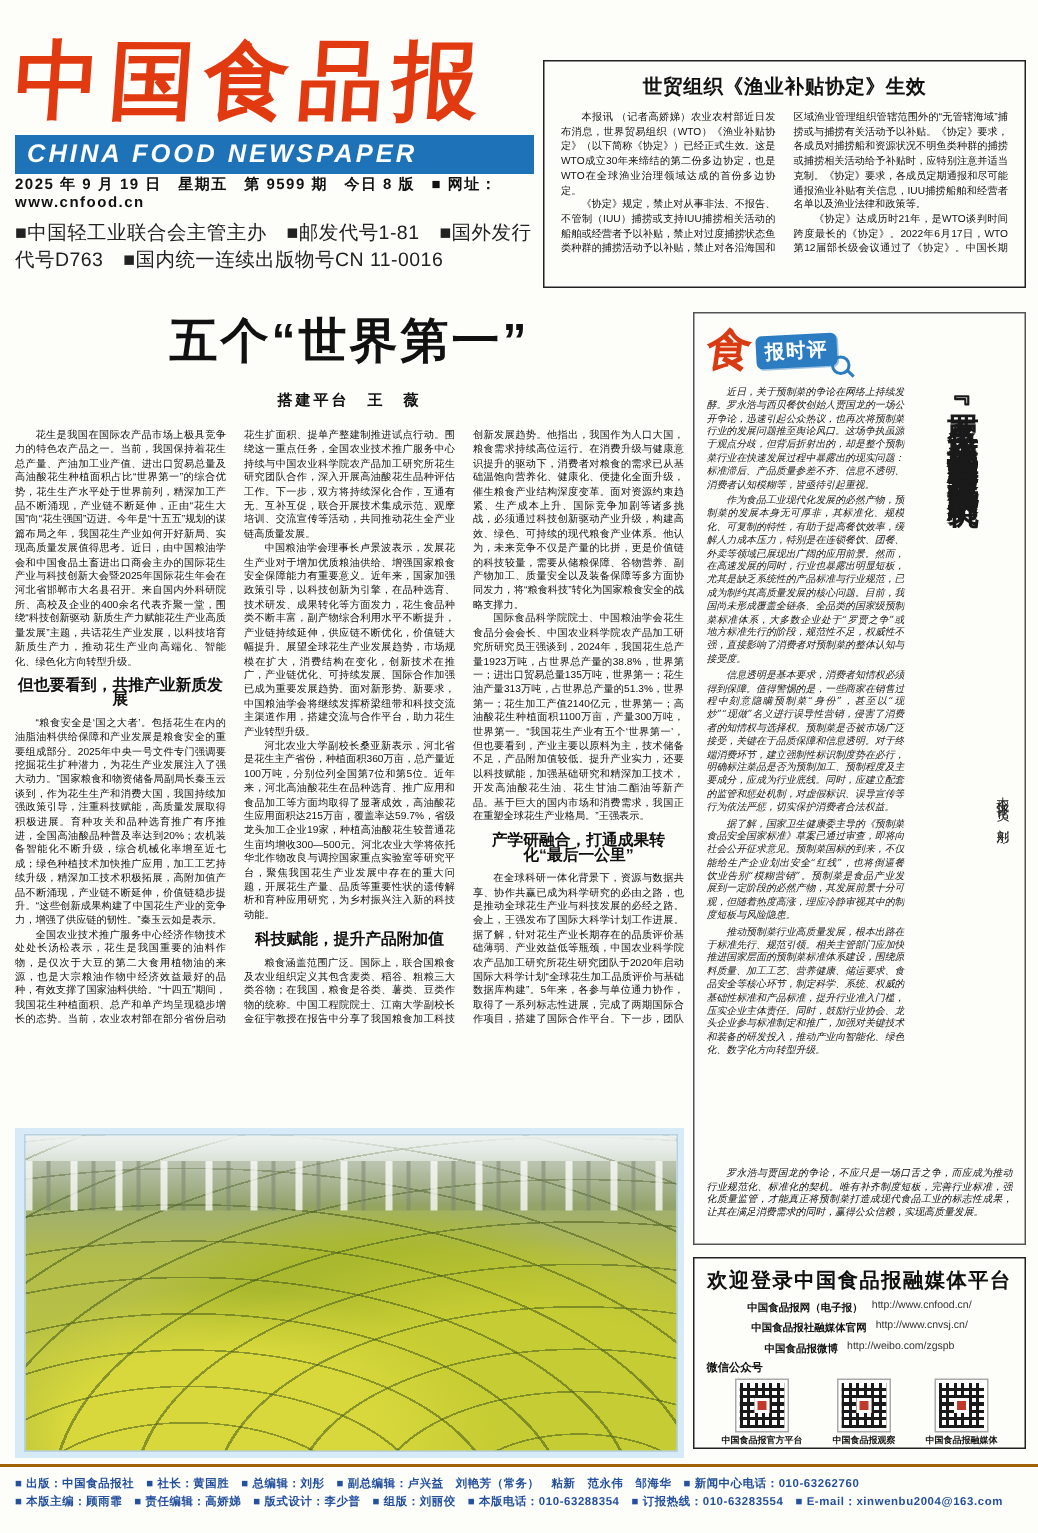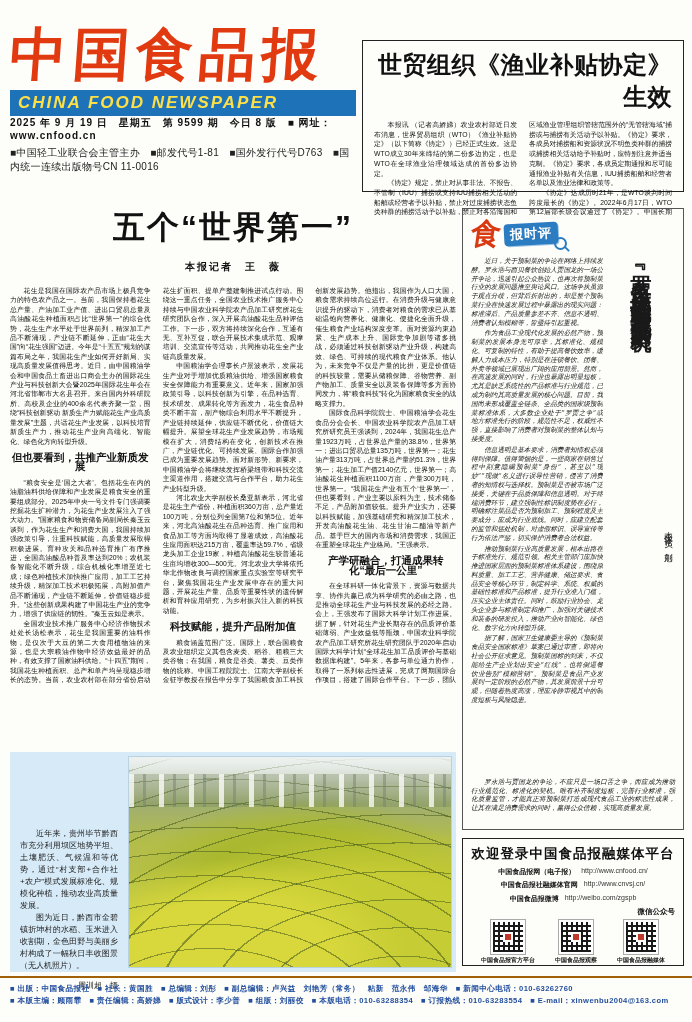--- a/index.html
+++ b/index.html
@@ -2,28 +2,28 @@
 <html><head>
 <meta charset="utf-8">
 <style>
   html,body{margin:0;padding:0;background:#e8e8e8;}
   .page{position:relative;width:692px;height:1022px;background:#fdfdfa;overflow:hidden;
         font-family:"Liberation Sans",sans-serif;color:#111;}
   
   .masthead{position:absolute;left:10px;top:24px;width:346px;}
   .mast-title{font-family:"DejaVu Serif",serif;font-weight:900;font-size:57px;line-height:60px;
               color:#e23a10;letter-spacing:6px;transform:skewX(-4deg);white-space:nowrap;}
-  .mast-en{margin-top:6px;background:#1e72b8;color:#fde047;font-weight:bold;font-style:italic;
+  .mast-en{margin-top:6px;background:#1e72b8;color:#ffffff;font-weight:bold;font-style:italic;
            font-size:17px;letter-spacing:2px;padding:3px 0 3px 8px;}
   .mast-date{margin-top:0;font-size:10px;font-weight:bold;letter-spacing:1px;color:#111;}
-  .mast-pub{margin-top:5px;font-size:10px;color:#222;letter-spacing:.3px;}
+  .mast-pub{margin-top:5px;font-size:13px;color:#222;letter-spacing:.3px;}
   
   .top-box{position:absolute;left:362px;top:40px;width:322px;height:152px;border:1.5px solid #222;
            box-sizing:border-box;padding:8px 11px 6px;}
-  .top-box-title{text-align:right;font-size:24px;font-weight:900;letter-spacing:.5px;}
+  .top-box-title{text-align:center;font-size:13px;font-weight:900;letter-spacing:.5px;}
   .top-box-body{margin-top:7px;height:100px;column-count:2;column-gap:12px;font-size:6.8px;
                 line-height:9.7px;text-align:justify;overflow:hidden;}
   .top-box-body p{margin:0;text-indent:2em;}
   
   .main-left{position:absolute;left:10px;top:206px;width:446px;}
   .headline1{text-align:center;font-size:32px;font-weight:900;letter-spacing:2px;}
   .headline2{text-align:center;font-size:36px;font-weight:900;letter-spacing:1px;margin-top:6px;}
   .byline{text-align:center;font-size:10px;font-weight:bold;margin-top:10px;letter-spacing:2px;}
   .art-cols{margin-top:12px;height:408px;column-count:3;column-gap:12px;font-size:6.8px;
             line-height:9.4px;text-align:justify;overflow:hidden;}
@@ -76,21 +76,21 @@
   .comm-closing{position:absolute;left:0;bottom:0;width:100%;font-family:"DejaVu Serif",serif;
                 font-style:italic;font-size:6.6px;line-height:8.8px;text-align:justify;}
   .comm-closing p{margin:0;text-indent:2em;}
   
   .media-box{position:absolute;left:462px;top:838px;width:222px;height:128px;border:1.5px solid #222;
              box-sizing:border-box;padding:6px 8px 4px;}
   .media-title{text-align:center;font-size:13.5px;font-weight:900;letter-spacing:1px;}
   .media-row{display:flex;justify-content:center;gap:6px;margin-top:3.5px;font-size:7px;}
   .media-label{font-weight:bold;}
   .media-url{color:#333;}
-  .wechat-label{text-align:right;font-size:7.5px;font-weight:bold;margin-top:3px;}
+  .wechat-label{text-align:left;font-size:7.5px;font-weight:bold;margin-top:3px;}
   .qr-row{display:flex;justify-content:space-around;margin-top:3px;}
   .qr-item{text-align:center;}
   .qr{width:30px;height:30px;margin:0 auto;position:relative;border:2px solid #fff;outline:1px solid #aaa;
       background:
         repeating-linear-gradient(0deg,#1a1a1a 0 2px,rgba(0,0,0,0) 2px 5px),
         repeating-linear-gradient(90deg,#1a1a1a 0 2px,rgba(0,0,0,0) 2px 5px),#fff;}
   .qr::after{content:"";position:absolute;inset:10px;background:#c0392b;border:2px solid #fff;}
   .qr-label{font-size:6px;font-weight:bold;margin-top:2px;}
   
   .footer{position:absolute;left:0;bottom:0;width:692px;height:46px;border-top:2px solid #a16207;
@@ -114,62 +114,57 @@
     <div class="top-box-title">世贸组织《渔业补贴协定》生效</div>
     <div class="top-box-body">
       <p>本报讯 （记者高娇娣）农业农村部近日发布消息，世界贸易组织（WTO）《渔业补贴协定》（以下简称《协定》）已经正式生效。这是WTO成立30年来缔结的第二份多边协定，也是WTO在全球渔业治理领域达成的首份多边协定。</p>
       <p>《协定》规定，禁止对从事非法、不报告、不管制（IUU）捕捞或支持IUU捕捞相关活动的船舶或经营者予以补贴，禁止对过度捕捞状态鱼类种群的捕捞活动予以补贴，禁止对各沿海国和区域渔业管理组织管辖范围外的“无管辖海域”捕捞或与捕捞有关活动予以补贴。《协定》要求，各成员对捕捞船和资源状况不明鱼类种群的捕捞或捕捞相关活动给予补贴时，应特别注意并适当克制。《协定》要求，各成员定期通报和尽可能通报渔业补贴有关信息，IUU捕捞船舶和经营者名单以及渔业法律和政策等。</p>
       <p>《协定》达成历时21年，是WTO谈判时间跨度最长的《协定》。2022年6月17日，WTO第12届部长级会议通过了《协定》。中国长期参与《协定》谈判，致力于推动形成公正、合理和平衡的渔业补贴规则。2025年6月27日，我国向WTO递交了对《协定》议定书的接受书。《协定》生效实施体现了中国作为渔业大国、重视渔业资源的养护和可持续利用、严厉打击非法捕捞的坚定决心。</p>
     </div>
   </div>
 
   <div class="main-left">
     <div class="headline1">五个“世界第一”</div>
-    <div class="byline">本报记者　王　薇</div>
+    <div class="byline">搭建平台　王　薇</div>
     <div class="art-cols">
       <p class="art-p">花生是我国在国际农产品市场上极具竞争力的特色农产品之一。当前，我国保持着花生总产量、产油加工业产值、进出口贸易总量及高油酸花生种植面积占比“世界第一”的综合优势，花生生产水平处于世界前列，精深加工产品不断涌现，产业链不断延伸，正由“花生大国”向“花生强国”迈进。今年是“十五五”规划的谋篇布局之年，我国花生产业如何开好新局、实现高质量发展值得思考。近日，由中国粮油学会和中国食品土畜进出口商会主办的国际花生产业与科技创新大会暨2025年国际花生年会在河北省邯郸市大名县召开。来自国内外科研院所、高校及企业的400余名代表齐聚一堂，围绕“科技创新驱动 新质生产力赋能花生产业高质量发展”主题，共话花生产业发展，以科技培育新质生产力，推动花生产业向高端化、智能化、绿色化方向转型升级。</p>
       <h3 class="art-h">但也要看到，共推产业新质发展</h3>
       <p class="art-p">“粮食安全是‘国之大者’。包括花生在内的油脂油料供给保障和产业发展是粮食安全的重要组成部分。2025年中央一号文件专门强调要挖掘花生扩种潜力，为花生产业发展注入了强大动力。”国家粮食和物资储备局副局长秦玉云谈到，作为花生生产和消费大国，我国持续加强政策引导，注重科技赋能，高质量发展取得积极进展。育种攻关和品种选育推广有序推进，全国高油酸品种普及率达到20%；农机装备智能化不断升级，综合机械化率增至近七成；绿色种植技术加快推广应用，加工工艺持续升级，精深加工技术积极拓展，高附加值产品不断涌现，产业链不断延伸，价值链稳步提升。“这些创新成果构建了中国花生产业的竞争力，增强了供应链的韧性。”秦玉云如是表示。</p>
       <p class="art-p">全国农业技术推广服务中心经济作物技术处处长汤松表示，花生是我国重要的油料作物，是仅次于大豆的第二大食用植物油的来源，也是大宗粮油作物中经济效益最好的品种，有效支撑了国家油料供给。“十四五”期间，我国花生种植面积、总产和单产均呈现稳步增长的态势。当前，农业农村部在部分省份启动花生扩面积、提单产整建制推进试点行动。围绕这一重点任务，全国农业技术推广服务中心持续与中国农业科学院农产品加工研究所花生研究团队合作，深入开展高油酸花生品种评估工作。下一步，双方将持续深化合作，互通有无、互补互促，联合开展技术集成示范、观摩培训、交流宣传等活动，共同推动花生全产业链高质量发展。</p>
       <p class="art-p">中国粮油学会理事长卢景波表示，发展花生产业对于增加优质粮油供给、增强国家粮食安全保障能力有重要意义。近年来，国家加强政策引导，以科技创新为引擎，在品种选育、技术研发、成果转化等方面发力，花生食品种类不断丰富，副产物综合利用水平不断提升，产业链持续延伸，供应链不断优化，价值链大幅提升。展望全球花生产业发展趋势，市场规模在扩大，消费结构在变化，创新技术在推广，产业链优化、可持续发展、国际合作加强已成为重要发展趋势。面对新形势、新要求，中国粮油学会将继续发挥桥梁纽带和科技交流主渠道作用，搭建交流与合作平台，助力花生产业转型升级。</p>
       <p class="art-p">河北农业大学副校长桑亚新表示，河北省是花生主产省份，种植面积360万亩，总产量近100万吨，分别位列全国第7位和第5位。近年来，河北高油酸花生在品种选育、推广应用和食品加工等方面均取得了显著成效，高油酸花生应用面积达215万亩，覆盖率达59.7%，省级龙头加工企业19家，种植高油酸花生较普通花生亩均增收300—500元。河北农业大学将依托华北作物改良与调控国家重点实验室等研究平台，聚焦我国花生产业发展中存在的重大问题，开展花生产量、品质等重要性状的遗传解析和育种应用研究，为乡村振兴注入新的科技动能。</p>
       <h3 class="art-h">科技赋能，提升产品附加值</h3>
       <p class="art-p">粮食涵盖范围广泛。国际上，联合国粮食及农业组织定义其包含麦类、稻谷、粗粮三大类谷物；在我国，粮食是谷类、薯类、豆类作物的统称。中国工程院院士、江南大学副校长金征宇教授在报告中分享了我国粮食加工科技创新发展趋势。他指出，我国作为人口大国，粮食需求持续高位运行。在消费升级与健康意识提升的驱动下，消费者对粮食的需求已从基础温饱向营养化、健康化、便捷化全面升级，催生粮食产业结构深度变革。面对资源约束趋紧、生产成本上升、国际竞争加剧等诸多挑战，必须通过科技创新驱动产业升级，构建高效、绿色、可持续的现代粮食产业体系。他认为，未来竞争不仅是产量的比拼，更是价值链的科技较量，需要从储粮保障、谷物营养、副产物加工、质量安全以及装备保障等多方面协同发力，将“粮食科技”转化为国家粮食安全的战略支撑力。</p>
       <p class="art-p">国际食品科学院院士、中国粮油学会花生食品分会会长、中国农业科学院农产品加工研究所研究员王强谈到，2024年，我国花生总产量1923万吨，占世界总产量的38.8%，世界第一；进出口贸易总量135万吨，世界第一；花生油产量313万吨，占世界总产量的51.3%，世界第一；花生加工产值2140亿元，世界第一；高油酸花生种植面积1100万亩，产量300万吨，世界第一。“我国花生产业有五个‘世界第一’，但也要看到，产业主要以原料为主，技术储备不足，产品附加值较低。提升产业实力，还要以科技赋能，加强基础研究和精深加工技术，开发高油酸花生油、花生甘油二酯油等新产品。基于巨大的国内市场和消费需求，我国正在重塑全球花生产业格局。”王强表示。</p>
       <h3 class="art-h">产学研融合，打通成果转化“最后一公里”</h3>
       <p class="art-p">在全球科研一体化背景下，资源与数据共享、协作共赢已成为科学研究的必由之路，也是推动全球花生产业与科技发展的必经之路。会上，王强发布了国际大科学计划工作进展。据了解，针对花生产业长期存在的品质评价基础薄弱、产业效益低等瓶颈，中国农业科学院农产品加工研究所花生研究团队于2020年启动国际大科学计划“全球花生加工品质评价与基础数据库构建”。5年来，各参与单位通力协作，取得了一系列标志性进展，完成了两期国际合作项目，搭建了国际合作平台。下一步，团队将在已有基础上继续开展深度合作与交流，共建全球科学家联盟和协同创新平台，共促全球花生产业高质量发展。</p>
 
     </div>
   </div>
 
   <div class="photo-block">
-    <div class="caption">
-      <p>近年来，贵州毕节黔西市充分利用坝区地势平坦、土壤肥沃、气候温和等优势，通过“村支部+合作社+农户”模式发展标准化、规模化种植，推动农业高质量发展。</p>
-      <p>图为近日，黔西市金碧镇折坤村的水稻、玉米进入收割期，金色田野与美丽乡村构成了一幅秋日丰收图景（无人机照片）。</p>
-      <div class="credit">周训超　摄</div>
-    </div>
     <div class="photo">
       <div class="haze"></div>
       <div class="village"></div>
     </div>
   </div>
 
   <div class="commentary">
     <div class="comm-logo">
       <span class="logo-food">食</span>
       <span class="logo-badge">报时评</span>
       <span class="mag"></span>
     </div>
     <div class="comm-wrap">
       <div class="comm-body">
         <p>近日，关于预制菜的争论在网络上持续发酵。罗永浩与西贝餐饮创始人贾国龙的一场公开争论，迅速引起公众热议，也再次将预制菜行业的发展问题推至舆论风口。这场争执虽源于观点分歧，但背后折射出的，却是整个预制菜行业在快速发展过程中暴露出的现实问题：标准滞后、产品质量参差不齐、信息不透明、消费者认知模糊等，皆亟待引起重视。</p>
         <p>作为食品工业现代化发展的必然产物，预制菜的发展本身无可厚非，其标准化、规模化、可复制的特性，有助于提高餐饮效率，缓解人力成本压力，特别是在连锁餐饮、团餐、外卖等领域已展现出广阔的应用前景。然而，在高速发展的同时，行业也暴露出明显短板，尤其是缺乏系统性的产品标准与行业规范，已成为制约其高质量发展的核心问题。目前，我国尚未形成覆盖全链条、全品类的国家级预制菜标准体系，大多数企业处于“罗贾之争”或地方标准先行的阶段，规范性不足，权威性不强，直接影响了消费者对预制菜的整体认知与接受度。</p>
         <p>信息透明是基本要求，消费者知情权必须得到保障。值得警惕的是，一些商家在销售过程中刻意隐瞒预制菜“身份”，甚至以“现炒”“现做”名义进行误导性营销，侵害了消费者的知情权与选择权。预制菜是否被市场广泛接受，关键在于品质保障和信息透明。对于终端消费环节，建立强制性标识制度势在必行，明确标注菜品是否为预制加工、预制程度及主要成分，应成为行业底线。同时，应建立配套的监管和惩处机制，对虚假标识、误导宣传等行为依法严惩，切实保护消费者合法权益。</p>
+        <p>据了解，国家卫生健康委主导的《预制菜食品安全国家标准》草案已通过审查，即将向社会公开征求意见。预制菜国标的到来，不仅能给生产企业划出安全“红线”，也将倒逼餐饮业告别“模糊营销”。预制菜是食品产业发展到一定阶段的必然产物，其发展前景十分可观，但随着热度高涨，理应冷静审视其中的制度短板与风险隐患。</p>
         <p>推动预制菜行业高质量发展，根本出路在于标准先行、规范引领。相关主管部门应加快推进国家层面的预制菜标准体系建设，围绕原料质量、加工工艺、营养健康、储运要求、食品安全等核心环节，制定科学、系统、权威的基础性标准和产品标准，提升行业准入门槛，压实企业主体责任。同时，鼓励行业协会、龙头企业参与标准制定和推广，加强对关键技术和装备的研发投入，推动产业向智能化、绿色化、数字化方向转型升级。</p>
-        <p>据了解，国家卫生健康委主导的《预制菜食品安全国家标准》草案已通过审查，即将向社会公开征求意见。预制菜国标的到来，不仅能给生产企业划出安全“红线”，也将倒逼餐饮业告别“模糊营销”。预制菜是食品产业发展到一定阶段的必然产物，其发展前景十分可观，但随着热度高涨，理应冷静审视其中的制度短板与风险隐患。</p>
       </div>
       <div class="comm-headline">『罗贾之争』应成为推动预制菜行业规范化发展的契机</div>
       <div class="comm-byline">本报评论员　刘彤</div>
       <div class="comm-closing">
         <p>罗永浩与贾国龙的争论，不应只是一场口舌之争，而应成为推动行业规范化、标准化的契机。唯有补齐制度短板，完善行业标准，强化质量监管，才能真正将预制菜打造成现代食品工业的标志性成果，让其在满足消费需求的同时，赢得公众信赖，实现高质量发展。</p>
       </div>
     </div>
   </div>
 
   <div class="media-box">

